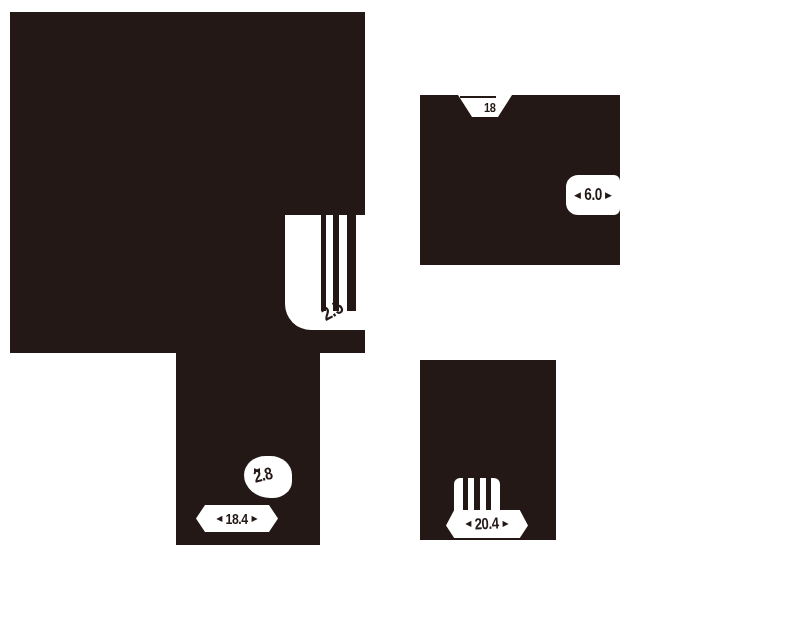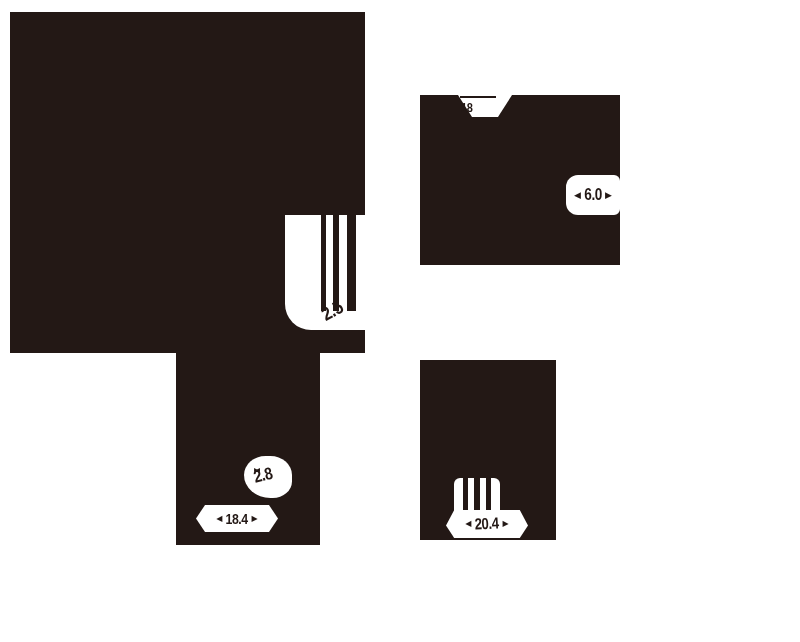--- a/index.html
+++ b/index.html
@@ -23,21 +23,21 @@
   .pin2 { left: 48px; width: 6px; height: 96px; }
   .pin3 { left: 62px; width: 9px; height: 96px; }
 
   .dim { display: inline-block; font-weight: 700; white-space: nowrap; color: var(--ink, #231815); letter-spacing: -0.5px; }
 
   #dim-pitch { position: absolute; left: 38px; top: 90px; font-size: 19px; transform: rotate(-28deg) scaleX(0.85); transform-origin: left center; }
 
   
   #side-notch { left: 38px; top: 0; width: 54px; height: 22px;
                 clip-path: polygon(0 0, 100% 0, 74% 100%, 26% 100%); }
-  #dim-notch-wrap { position: absolute; left: 40px; top: 1px; width: 36px; text-align: left;
+  #dim-notch-wrap { position: absolute; left: 40px; top: 1px; width: 36px; text-align: right;
                     border-top: 2px solid var(--ink, #231815); }
   #dim-notch-wrap .dim { font-size: 13px; transform: scaleX(0.85); }
 
   #side-depth-cutout { left: 146px; top: 80px; width: 54px; height: 40px;
                        border-radius: 12px 6px 6px 12px;
                        display: flex; align-items: center; justify-content: center; gap: 1px; }
   #dim-depth { font-size: 17px; transform: scaleX(0.8); }
 
   .ah { display: inline-block; font-size: 9px; line-height: 1; color: var(--ink, #231815); }
   .ah-sm { font-size: 8px; }

